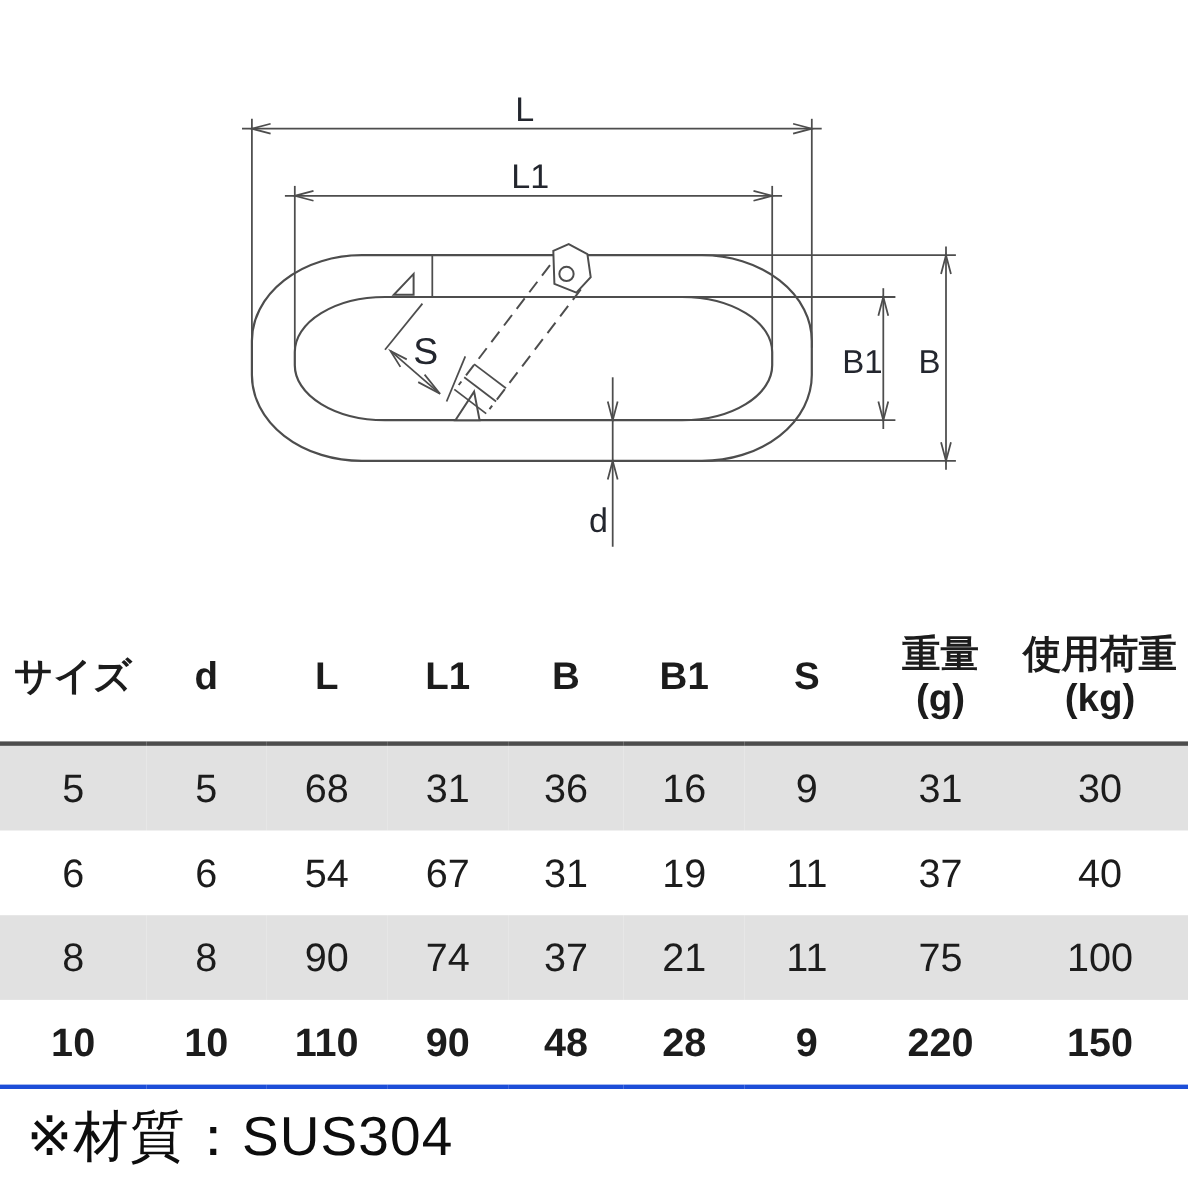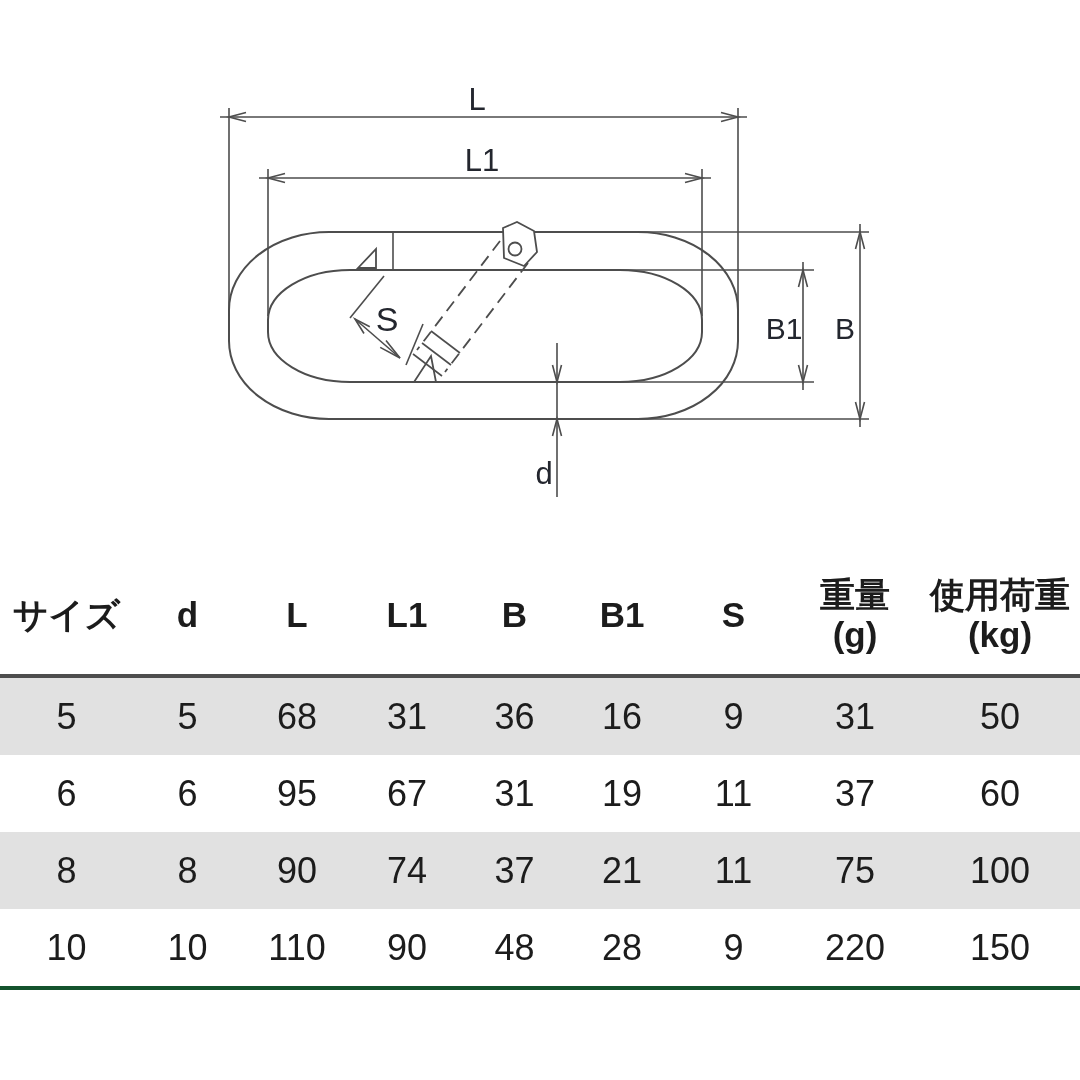--- a/index.html
+++ b/index.html
@@ -20,21 +20,21 @@
   .spec th{
     height:118px;font-size:35px;font-weight:bold;text-align:center;
     vertical-align:middle;line-height:1.15;padding:0;color:#1c1c1c;
     border-bottom:4px solid #4d4d4d;
   }
   .spec td{
     height:77px;font-size:36px;font-weight:normal;text-align:center;
     vertical-align:middle;padding:0;color:#1c1c1c;
   }
   .spec tbody tr:nth-child(odd){background:#e1e1e1;}
-  .spec tbody tr:last-child td{border-bottom:4px solid #14532d;}
+  .spec tbody tr:last-child td{border-bottom:4px solid #1d4ed8;font-weight:bold;}
   .th-sub{display:block;}
   .th-main{display:block;}
   .th-sub:empty{display:none;}
   .note{
     position:absolute;left:24px;top:1000px;font-size:50px;color:#0d0d0d;
     letter-spacing:1px;white-space:nowrap;
   }
 </style>
 </head>
 <body>
@@ -163,32 +163,32 @@
     <tbody>
       <tr>
         <td>5</td>
         <td>5</td>
         <td>68</td>
         <td>31</td>
         <td>36</td>
         <td>16</td>
         <td>9</td>
         <td>31</td>
-        <td>50</td>
+        <td>30</td>
       </tr>
       <tr>
         <td>6</td>
         <td>6</td>
-        <td>95</td>
+        <td>54</td>
         <td>67</td>
         <td>31</td>
         <td>19</td>
         <td>11</td>
         <td>37</td>
-        <td>60</td>
+        <td>40</td>
       </tr>
       <tr>
         <td>8</td>
         <td>8</td>
         <td>90</td>
         <td>74</td>
         <td>37</td>
         <td>21</td>
         <td>11</td>
         <td>75</td>
@@ -201,14 +201,15 @@
         <td>90</td>
         <td>48</td>
         <td>28</td>
         <td>9</td>
         <td>220</td>
         <td>150</td>
       </tr>
     </tbody>
   </table>
 
+  <div class="note">※材質：SUS304</div>
 
 </div>
 
 </body></html>

